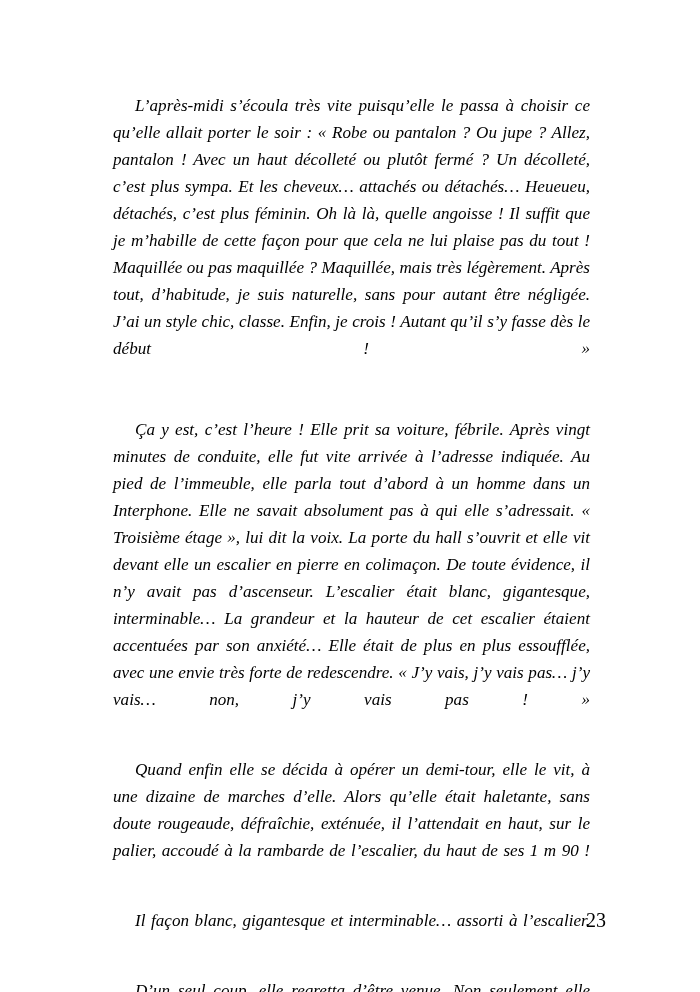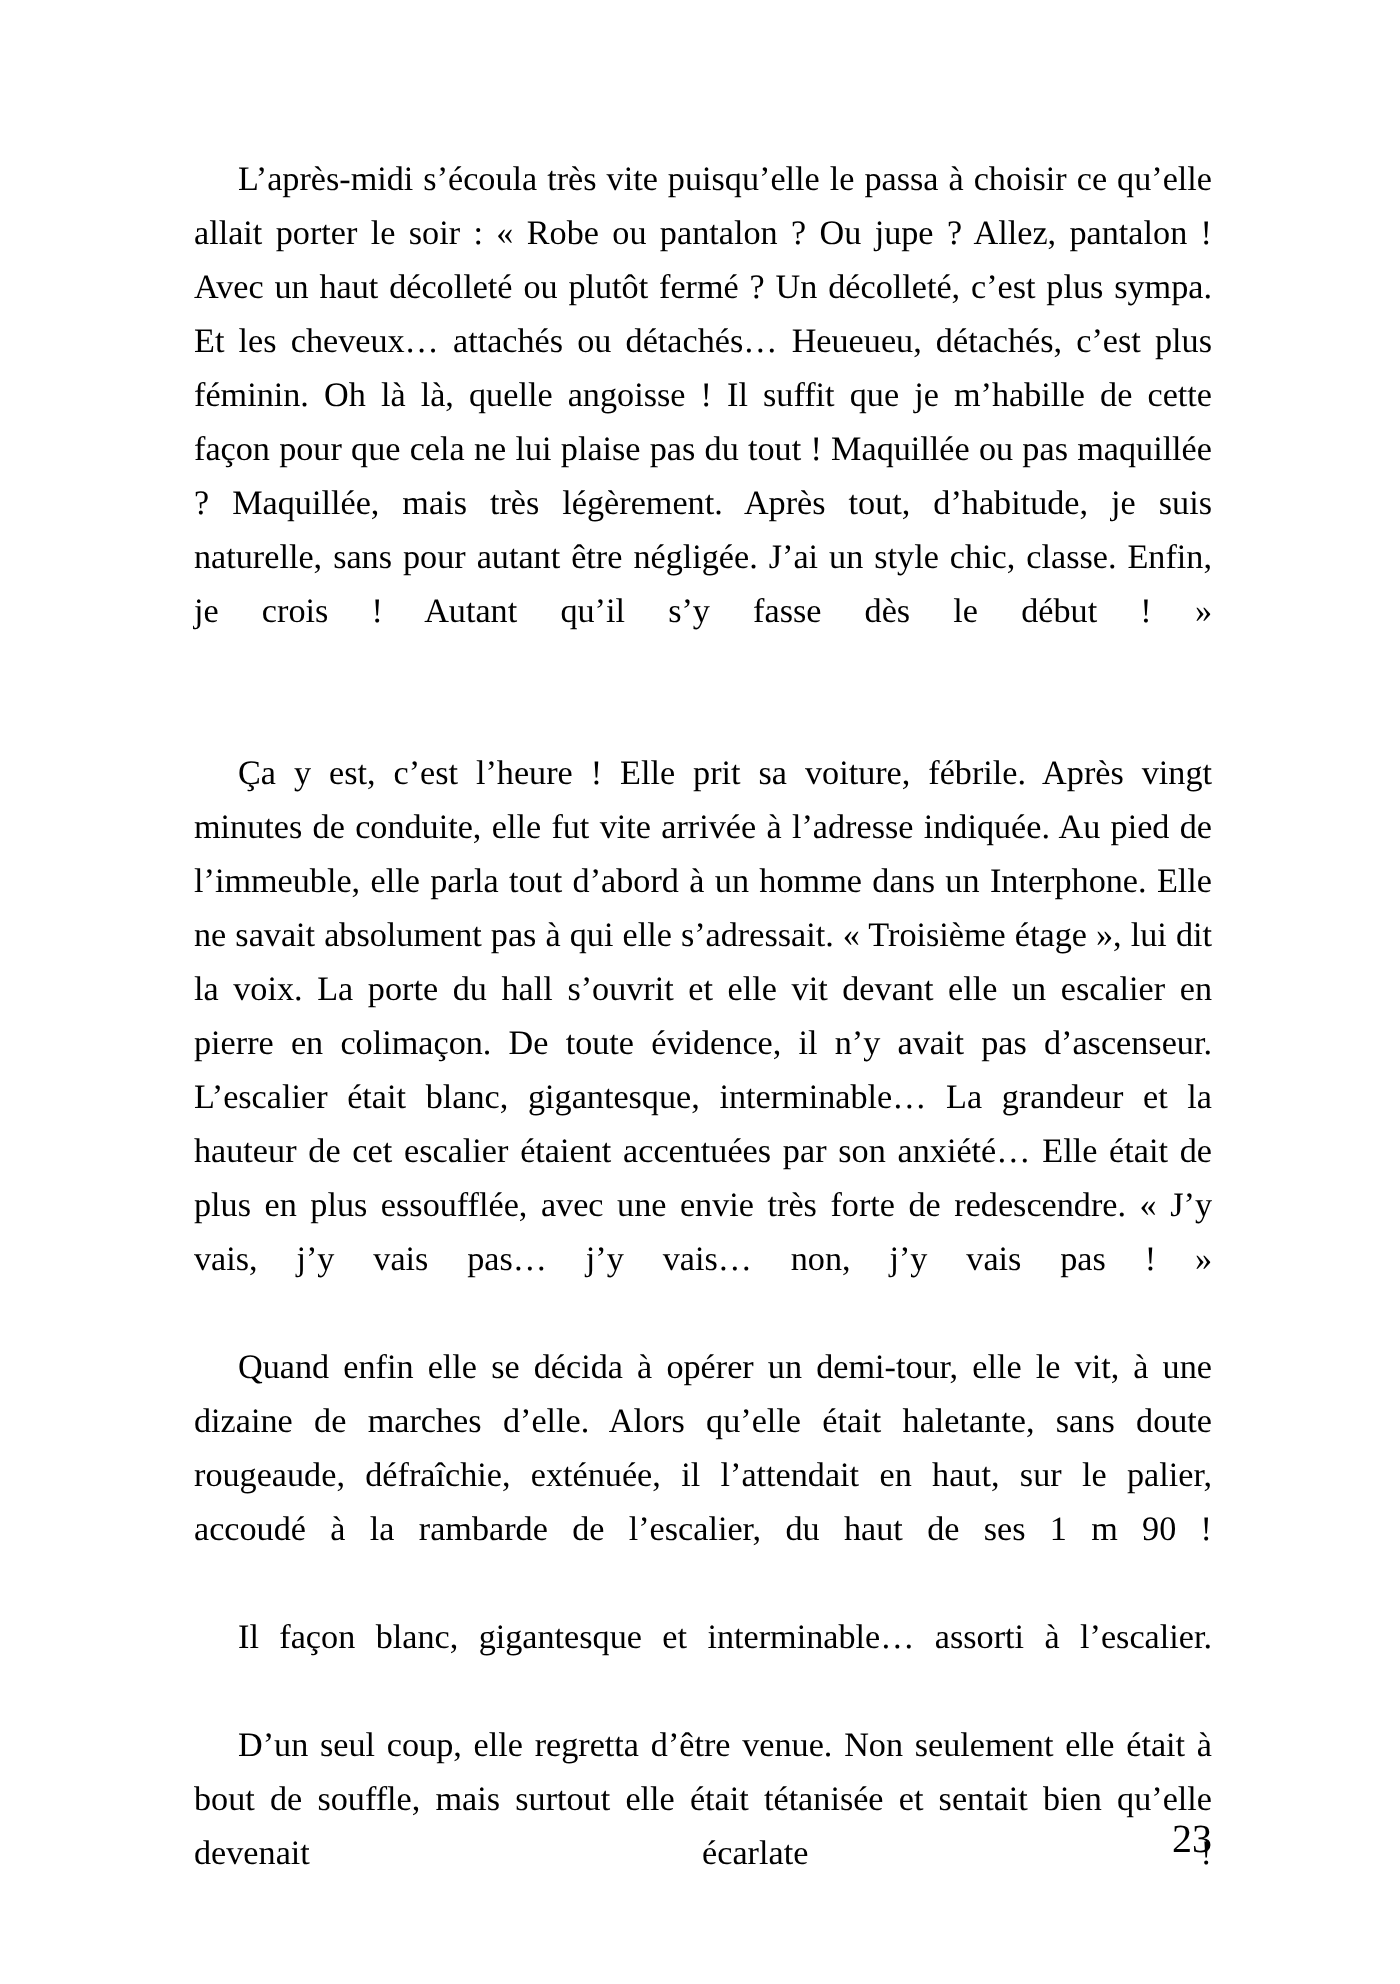--- a/index.html
+++ b/index.html
@@ -19,29 +19,30 @@
     overflow: hidden;
     box-sizing: border-box;
   }
   .text-block {
     position: absolute;
     left: 97px;
     top: 76px;
     width: 509px;
   }
   .para {
-    margin: 0;
+    margin: 16px;
     font-size: 17.1px;
     line-height: 27px;
     text-align: justify;
     text-justify: inter-word;
     text-indent: 22px;
     hyphens: none;
     -webkit-hyphens: none;
     word-spacing: 0.2px;
+    font-style: italic;
   }
   .para.gap-after {
     margin-bottom: 27px;
   }
   
   .para::after {
     content: "";
     display: inline-block;
     width: 100%;
   }

